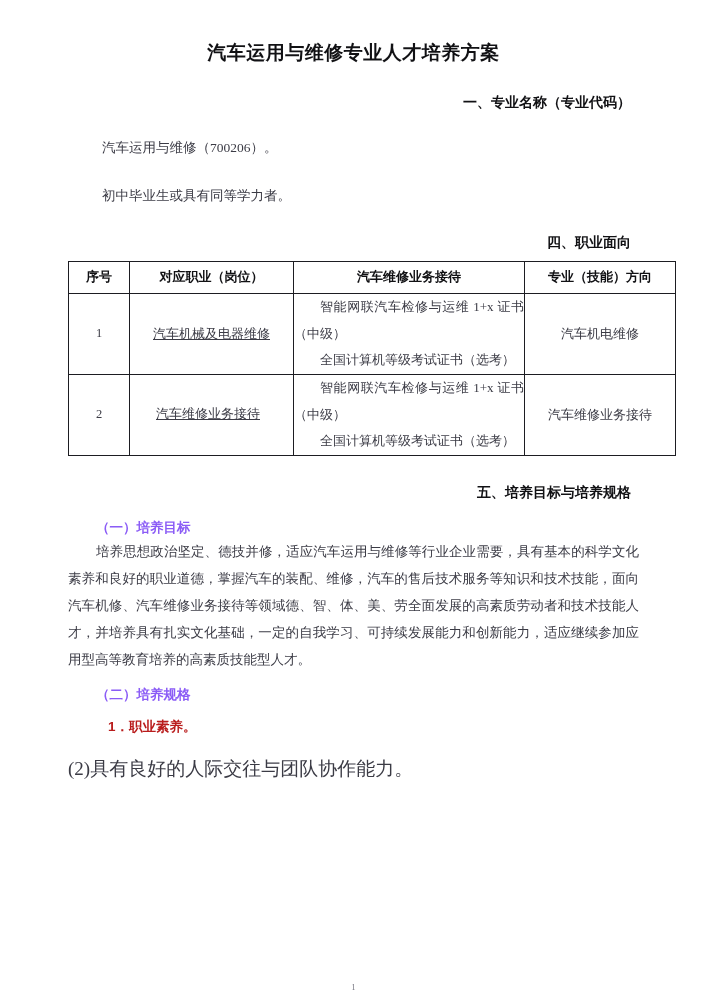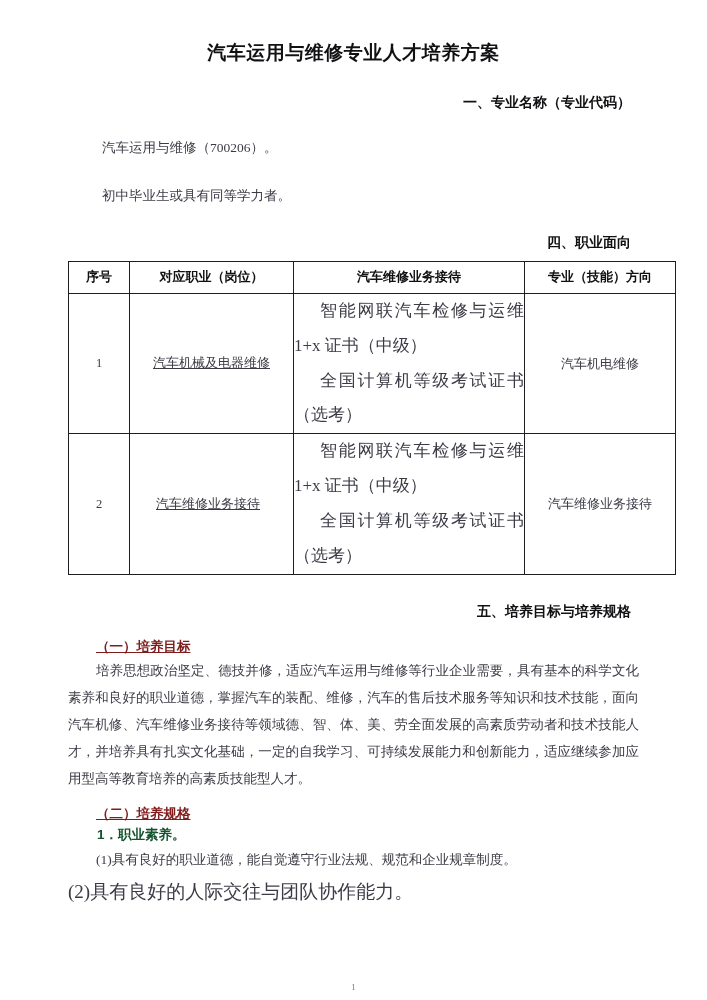--- a/index.html
+++ b/index.html
@@ -40,31 +40,30 @@
     color: #111114;
     text-indent: 24px;
     line-height: 1.5;
     text-align: right;
   }
   .h3 {
     margin: 0;
     font-family: "Liberation Sans", "DejaVu Sans", sans-serif;
     font-weight: bold;
     font-size: 13.5px;
-    color: #7f1d1d;
+    color: #8b5cf6;
     text-indent: 28px;
     line-height: 1.5;
-    text-decoration: underline;
   }
   .h4 {
-    margin: 1px;
-    font-family: "Liberation Sans", "DejaVu Sans", sans-serif;
-    font-weight: bold;
-    font-size: 13.5px;
-    color: #14532d;
+    margin: 12px;
+    font-family: "Liberation Sans", "DejaVu Sans", sans-serif;
+    font-weight: bold;
+    font-size: 13.5px;
+    color: #b91c1c;
     text-indent: 28px;
     line-height: 1.5;
   }
   .body-line {
     margin: 8px;
     font-size: 13.5px;
     line-height: 1.85;
     text-indent: 26px;
     color: #3b3b45;
   }
@@ -125,21 +124,21 @@
   td.col-job {
     font-size: 13px;
     color: #3b3b45;
     padding: 4px 6px;
     text-align: justify;
     text-justify: inter-ideograph;
   }
   td.col-job .job-text { text-indent: 26px; display: block; line-height: 1.9; text-decoration: underline; }
   td.col-job.centered .job-text { text-indent: 0; text-align: center; }
   td.col-cert {
-    font-size: 17px;
+    font-size: 13px;
     color: #3b3b45;
     padding: 6px 5px;
     vertical-align: top;
   }
   td.col-cert p {
     margin: 0;
     text-indent: 26px;
     line-height: 2.05;
     text-align: justify;
     text-justify: inter-ideograph;
@@ -225,18 +224,17 @@
 
   <h2 class="h2">五、培养目标与培养规格</h2>
   <div class="sec-gap-sm"></div>
   <h3 class="h3">（一）培养目标</h3>
   <p class="para">培养思想政治坚定、德技并修，适应汽车运用与维修等行业企业需要，具有基本的科学文化素养和良好的职业道德，掌握汽车的装配、维修，汽车的售后技术服务等知识和技术技能，面向汽车机修、汽车维修业务接待等领域德、智、体、美、劳全面发展的高素质劳动者和技术技能人才，并培养具有扎实文化基础，一定的自我学习、可持续发展能力和创新能力，适应继续参加应用型高等教育培养的高素质技能型人才。</p>
 
   <div class="sec-gap-md"></div>
 
   <h3 class="h3">（二）培养规格</h3>
   <h4 class="h4">1．职业素养。</h4>
-  <p class="list-item-indent">(1)具有良好的职业道德，能自觉遵守行业法规、规范和企业规章制度。</p>
   <p class="list-item-flush">(2)具有良好的人际交往与团队协作能力。</p>
 
   <div class="page-number">1</div>
 
 </div>
 
 </body></html>

